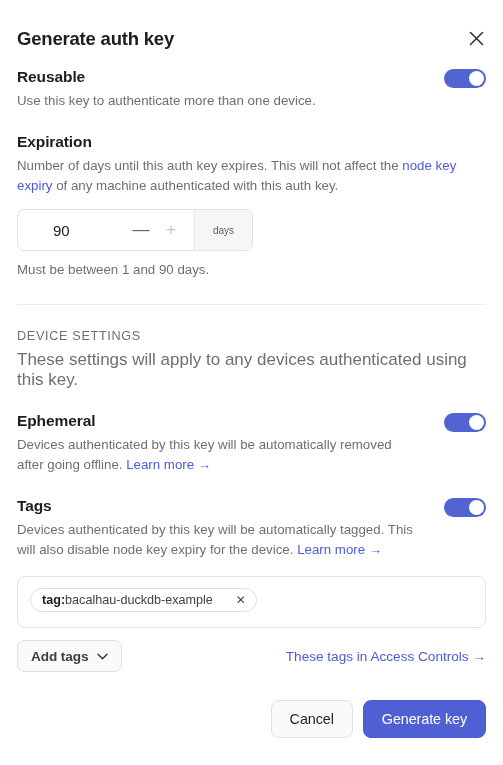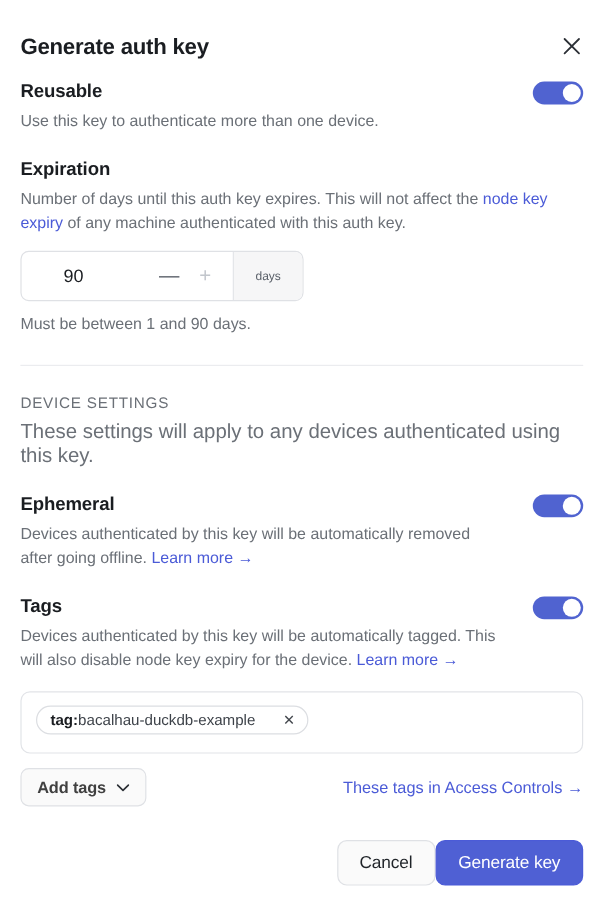--- a/index.html
+++ b/index.html
@@ -50,21 +50,21 @@
     border: none;
     cursor: pointer;
     margin-right: -4px;
     margin-top: -1px;
   }
   .close-btn svg { display: block; }
 
   
   .setting-row {
     display: flex;
-    align-items: flex-start;
+    align-items: center;
     justify-content: space-between;
     gap: 6px;
   }
   .setting-label {
     font-size: 15.5px;
     font-weight: bold;
     color: #1a1d21;
     line-height: 22px;
     letter-spacing: -0.1px;
   }
@@ -261,20 +261,21 @@
     cursor: pointer;
   }
 
   
   .footer {
     position: absolute;
     right: 17px;
     bottom: 27px;
     display: flex;
     align-items: center;
+    gap: 10px;
   }
   .btn {
     height: 38px;
     border-radius: 8px;
     font-family: "Liberation Sans", sans-serif;
     font-size: 14.4px;
     cursor: pointer;
     letter-spacing: -0.1px;
   }
   .btn-cancel {

